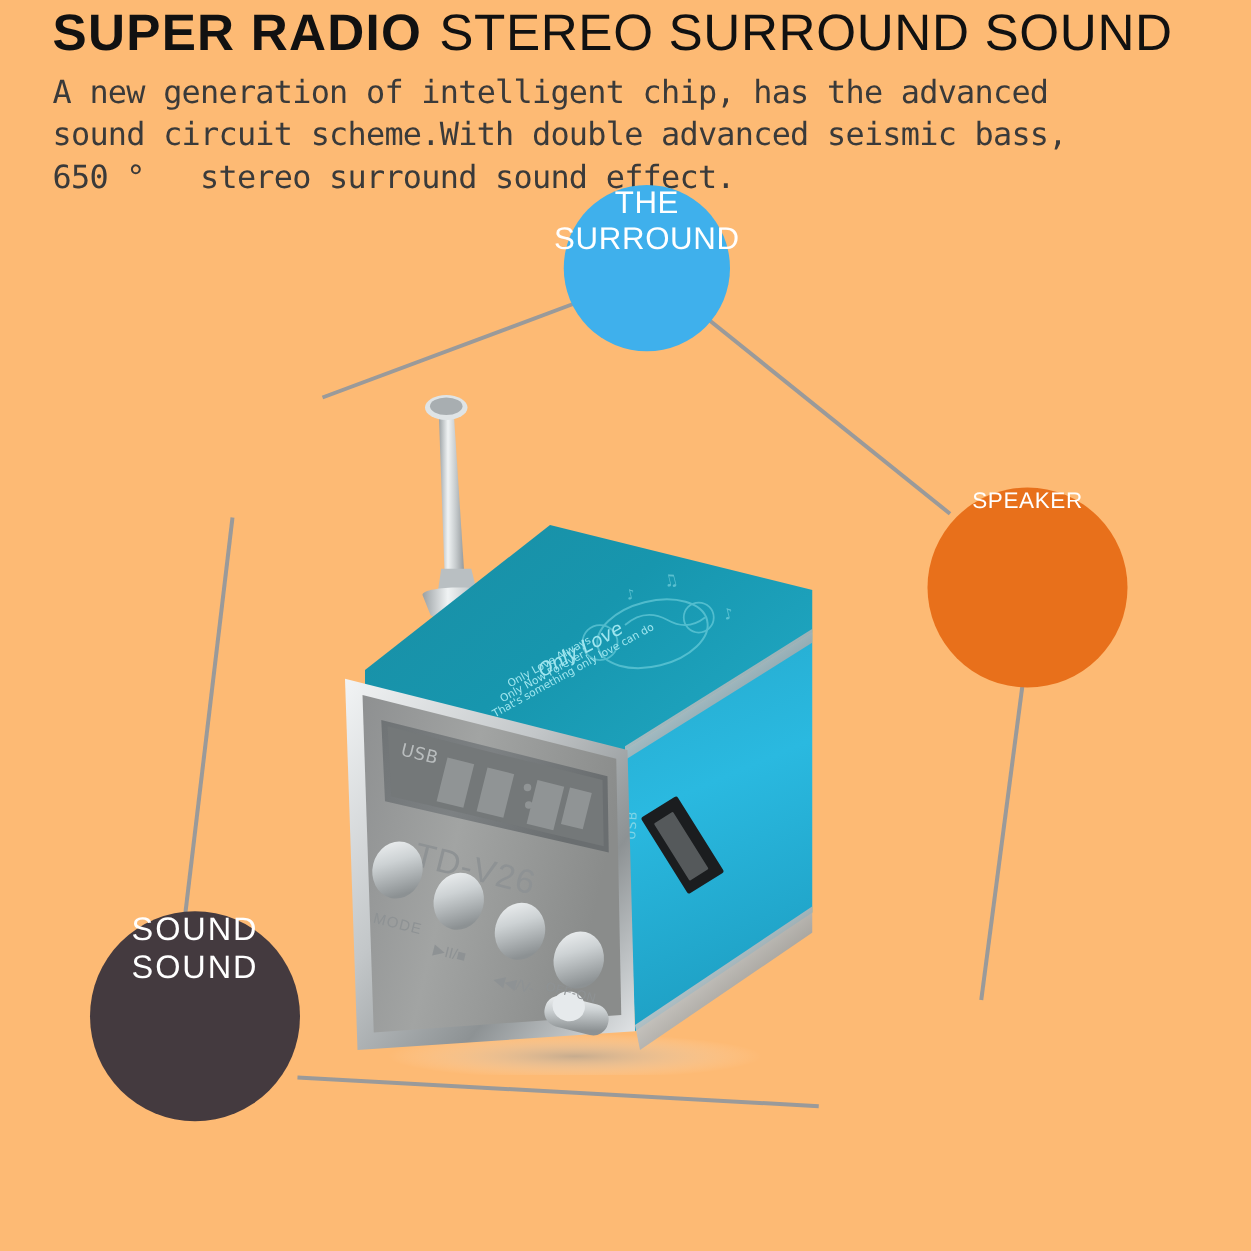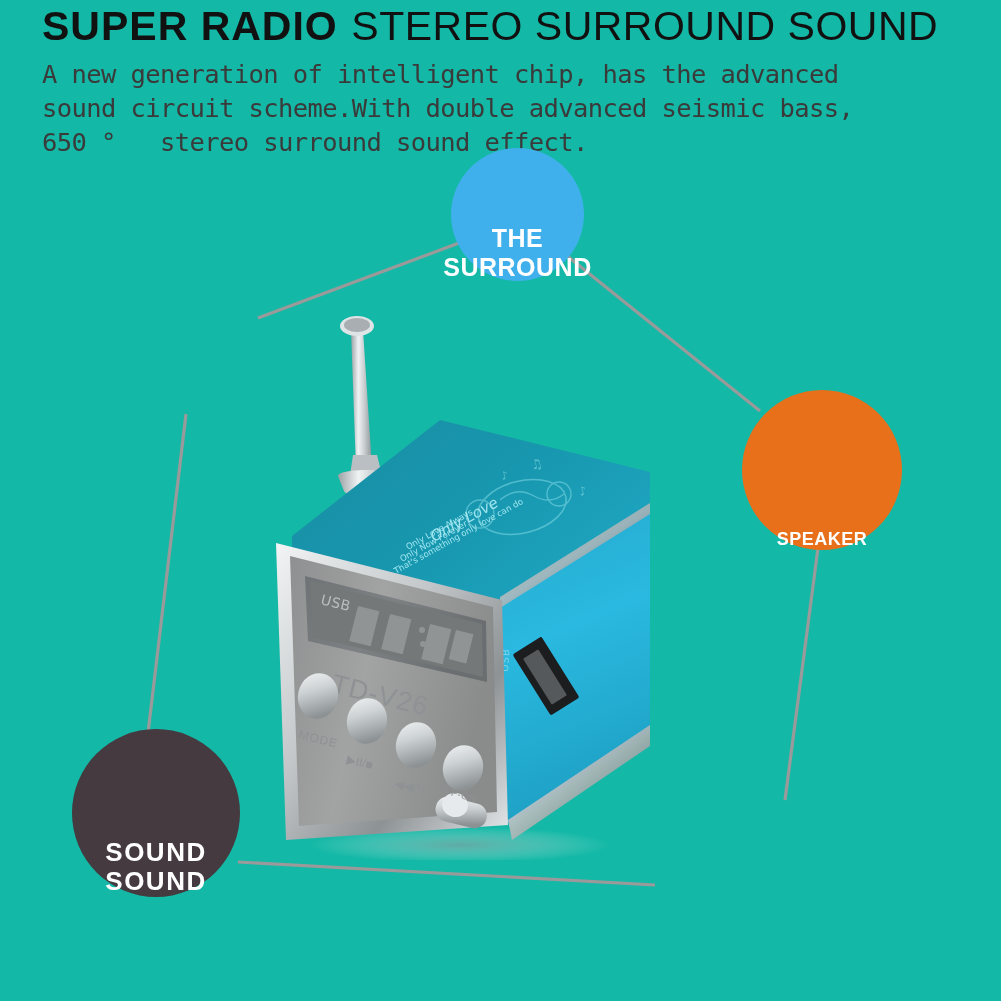--- a/index.html
+++ b/index.html
@@ -9,21 +9,21 @@
     background: #ffffff;
   }
   body {
     font-family: "DejaVu Sans", "Liberation Sans", sans-serif;
   }
   #page {
     position: relative;
     width: 1001px;
     height: 1001px;
     overflow: hidden;
-    background: #14b8a6;
+    background: #fdba74;
   }
 
   
   .header {
     position: absolute;
     left: 42px;
     top: 6px;
     width: 920px;
   }
   .title-line {
@@ -59,26 +59,26 @@
     left: 0; top: 0;
     width: 1001px;
     height: 1001px;
   }
 
   
   .bubble {
     position: absolute;
     border-radius: 50%;
     display: flex;
-    align-items: flex-end;
+    align-items: flex-start;
     justify-content: center;
     text-align: center;
     color: #ffffff;
     font-family: "Liberation Sans", sans-serif;
-    font-weight: 700;
+    font-weight: 400;
     line-height: 1.14;
     letter-spacing: 0.5px;
     box-sizing: border-box;
   }
   .bubble span { display: block; }
 
   #bubble-antenna {
     left: 451px; top: 148px;
     width: 133px; height: 133px;
     background: #3fb0ec;

